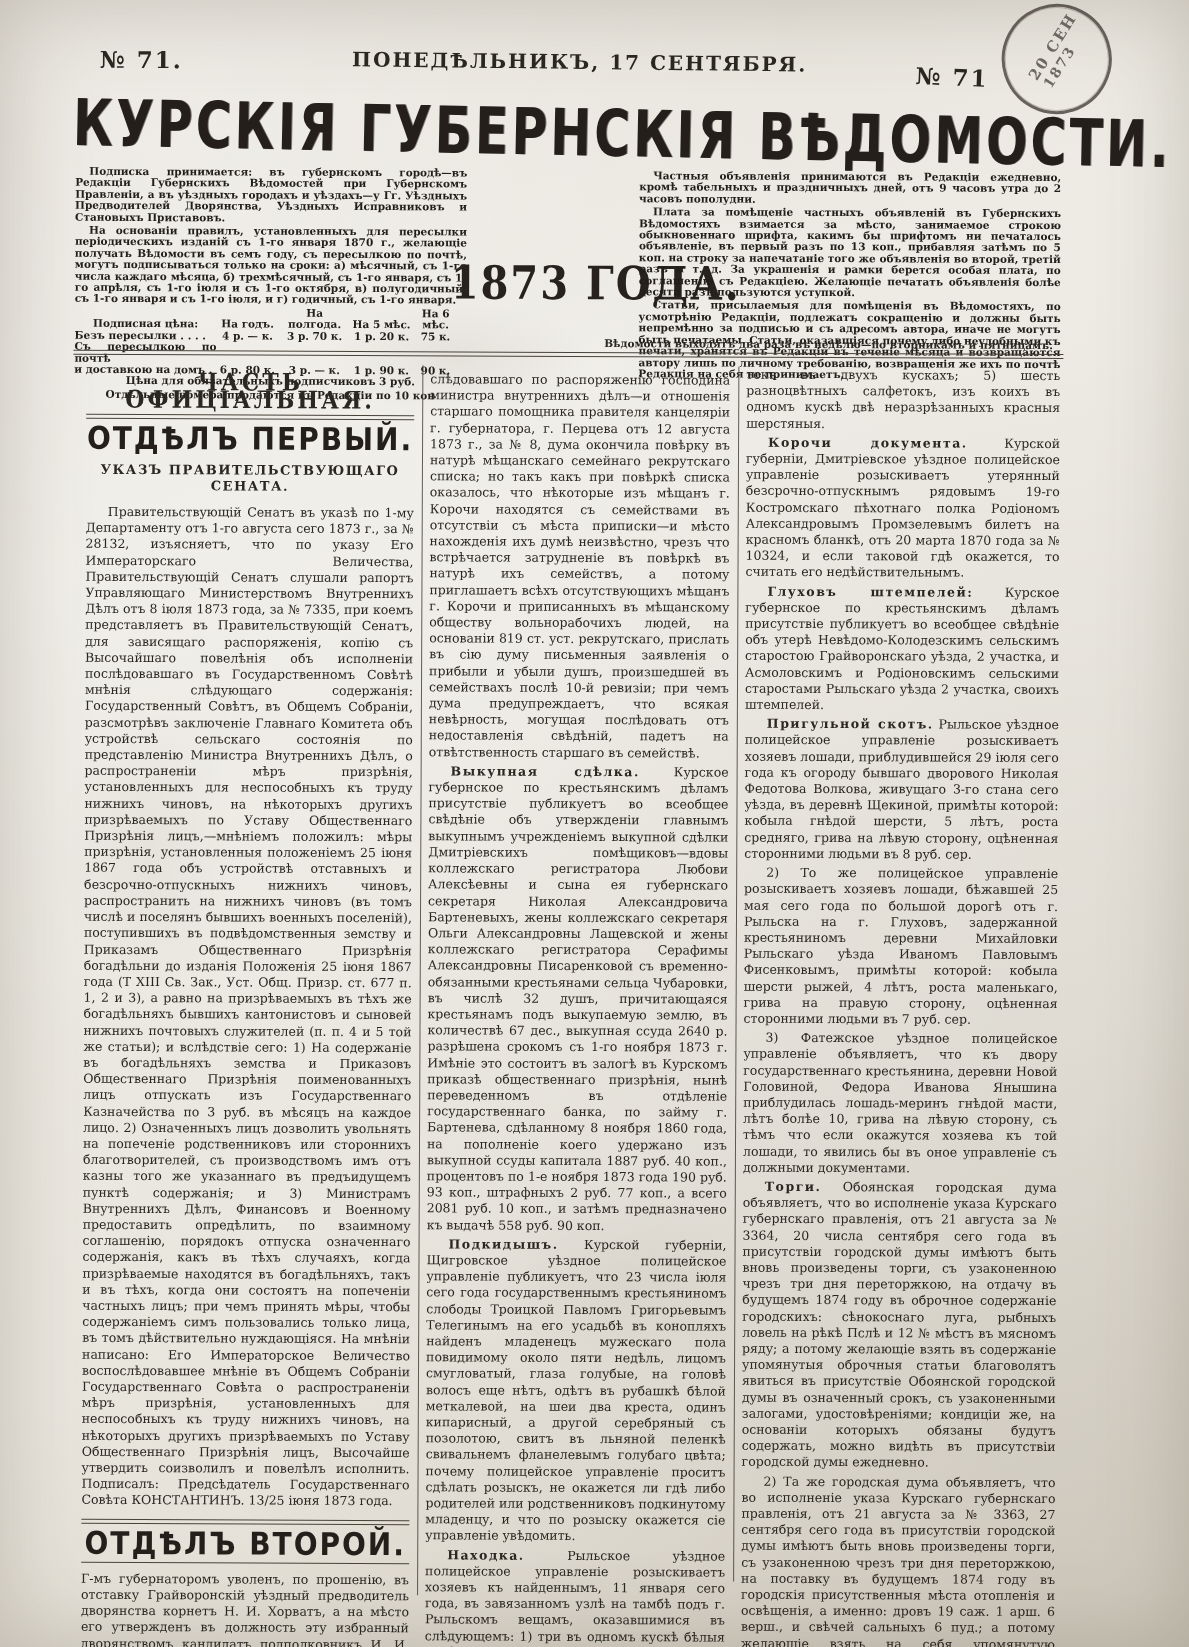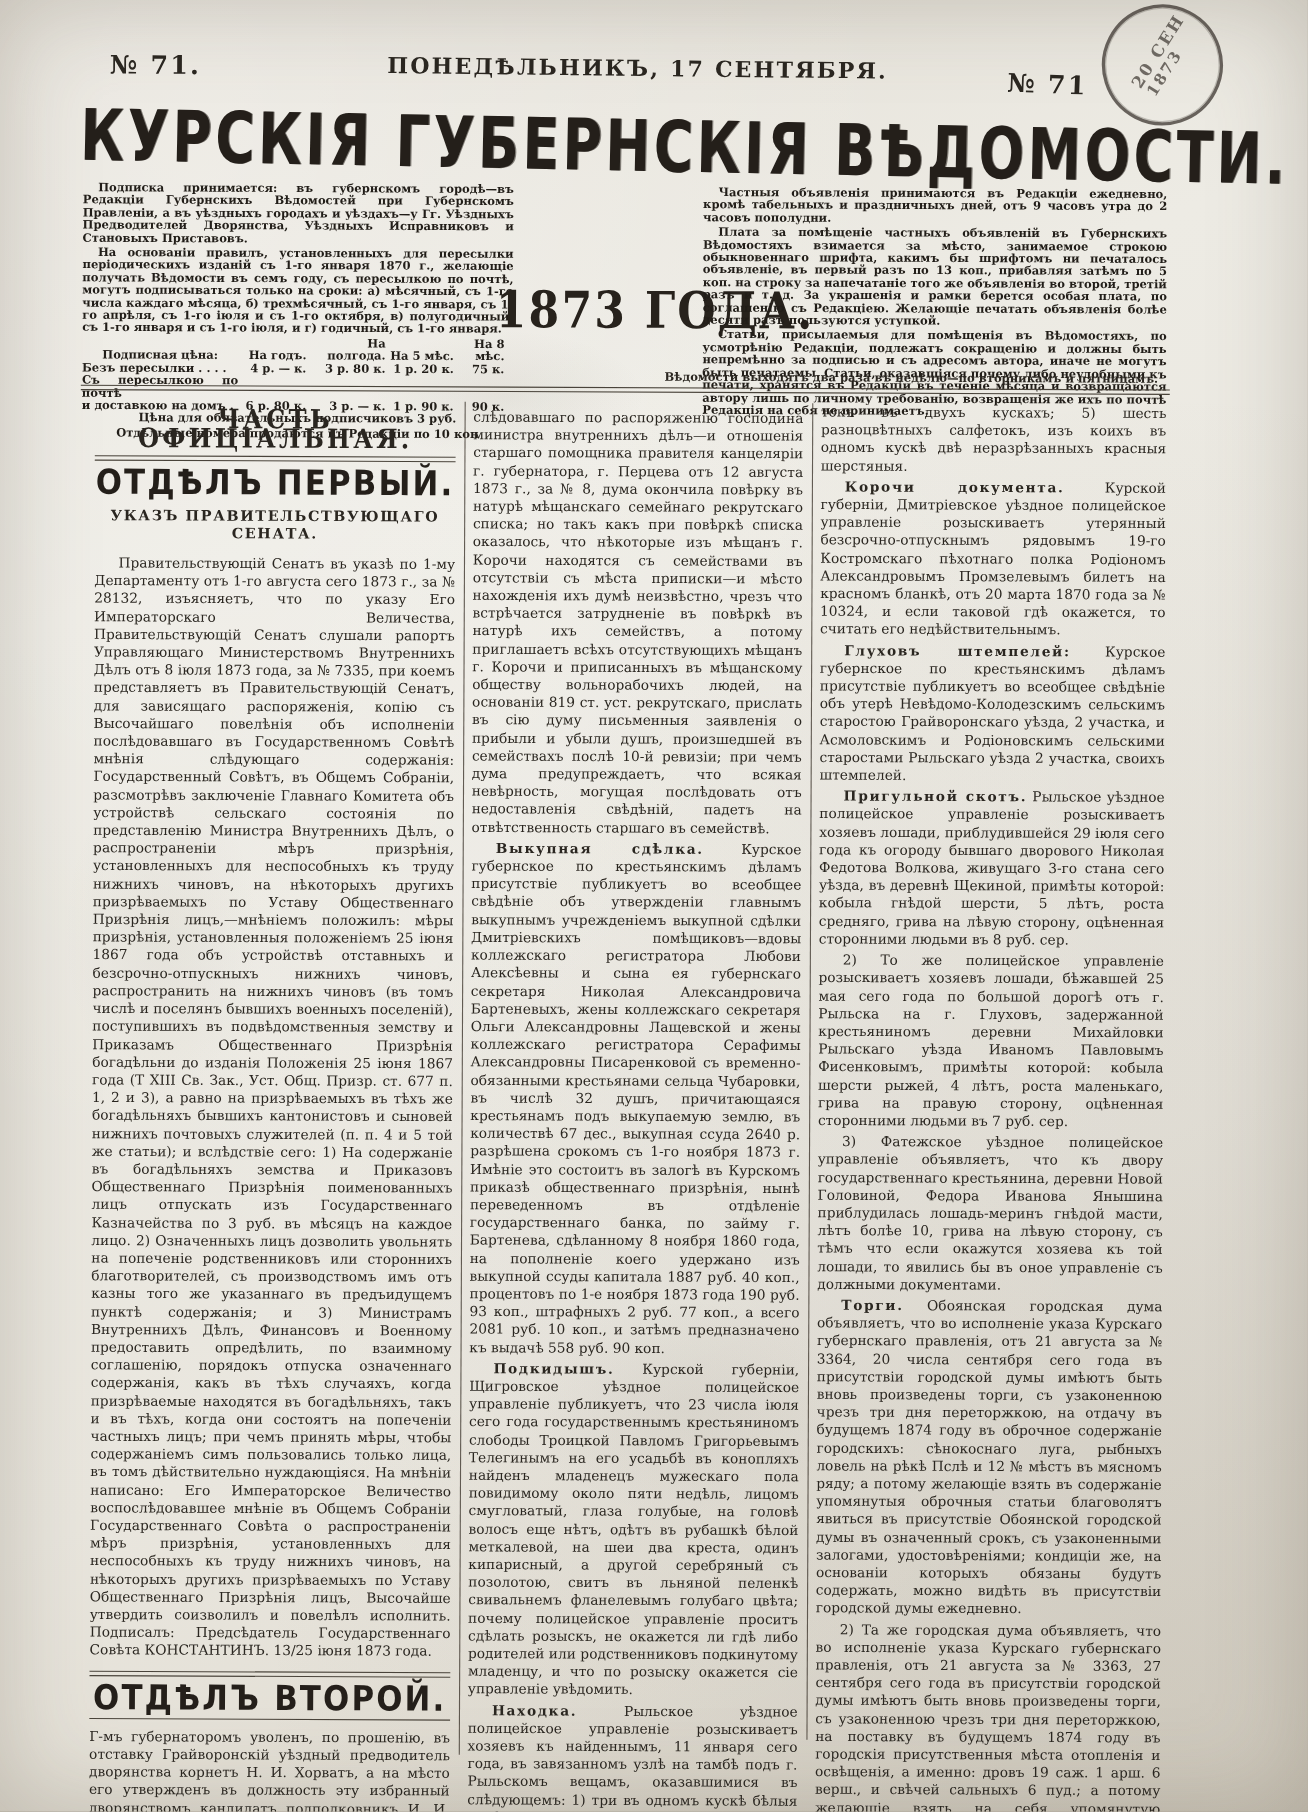--- a/index.html
+++ b/index.html
@@ -42,21 +42,21 @@
 
   
   .hdr{position:absolute;font-size:10.5px;line-height:11.4px;font-weight:bold;text-align:justify;color:#211d18;}
   .hdr p{margin:0 0 2px 0;text-indent:14px;}
   .hdr-left{left:76px;top:168px;width:392px;}
   .hdr-right{left:640px;top:170px;width:422px;}
   .price-table{margin-top:2px;}
   .pt-row{display:grid;grid-template-columns:142px 62px 72px 62px 46px;align-items:end;}
   .pt-row span{display:block;}
   .pt-head .pt-label{text-align:center;}
-  .pt-val{text-align:right;}
+  .pt-val{text-align:center;}
   .center-line{text-align:center;text-indent:0 !important;}
   .schedule{position:absolute;left:600px;top:337px;width:460px;text-align:center;font-size:10.5px;font-weight:bold;}
 
   
   .emblem{position:absolute;left:452px;top:238px;width:250px;display:flex;align-items:center;gap:8px;}
   .emblem .yr{font-size:40px;font-weight:bold;letter-spacing:2px;color:#27221c;transform:scaleY(1.15);}
   .emblem svg{display:block;}
   .rule2{position:absolute;border-top:1.2px solid #49433a;border-bottom:1.2px solid #49433a;height:3px;}
   .vline{position:absolute;width:0;border-left:1.3px solid rgba(62,55,46,0.8);}
 
@@ -97,26 +97,26 @@
 
     <div class="hdr hdr-left">
       <p>Подписка принимается: въ губернскомъ городѣ—въ Редакціи Губернскихъ Вѣдомостей при Губернскомъ Правленіи, а въ уѣздныхъ городахъ и уѣздахъ—у Гг. Уѣздныхъ Предводителей Дворянства, Уѣздныхъ Исправниковъ и Становыхъ Приставовъ.</p>
       <p>На основаніи правилъ, установленныхъ для пересылки періодическихъ изданій съ 1-го января 1870 г., желающіе получать Вѣдомости въ семъ году, съ пересылкою по почтѣ, могутъ подписываться только на сроки: а) мѣсячный, съ 1-го числа каждаго мѣсяца, б) трехмѣсячный, съ 1-го января, съ 1-го апрѣля, съ 1-го іюля и съ 1-го октября, в) полугодичный, съ 1-го января и съ 1-го іюля, и г) годичный, съ 1-го января.</p>
       <div class="price-table">
         <div class="pt-row pt-head">
           <span class="pt-label">Подписная цѣна:</span>
           <span class="pt-val">На годъ.</span>
           <span class="pt-val">На полгода.</span>
           <span class="pt-val">На 5 мѣс.</span>
-          <span class="pt-val">На 8 мѣс.</span>
+          <span class="pt-val">На 6 мѣс.</span>
         </div>
         <div class="pt-row">
           <span class="pt-label">Безъ пересылки . . . .</span>
           <span class="pt-val">4 р. — к.</span>
-          <span class="pt-val">3 р. 80 к.</span>
+          <span class="pt-val">3 р. 70 к.</span>
           <span class="pt-val">1 р. 20 к.</span>
           <span class="pt-val">75 к.</span>
         </div>
         <div class="pt-row">
           <span class="pt-label">
             <span>Съ пересылкою по почтѣ</span>
             <span>и доставкою на домъ .</span>
           </span>
           <span class="pt-val">6 р. 80 к.</span>
           <span class="pt-val">3 р. — к.</span>

